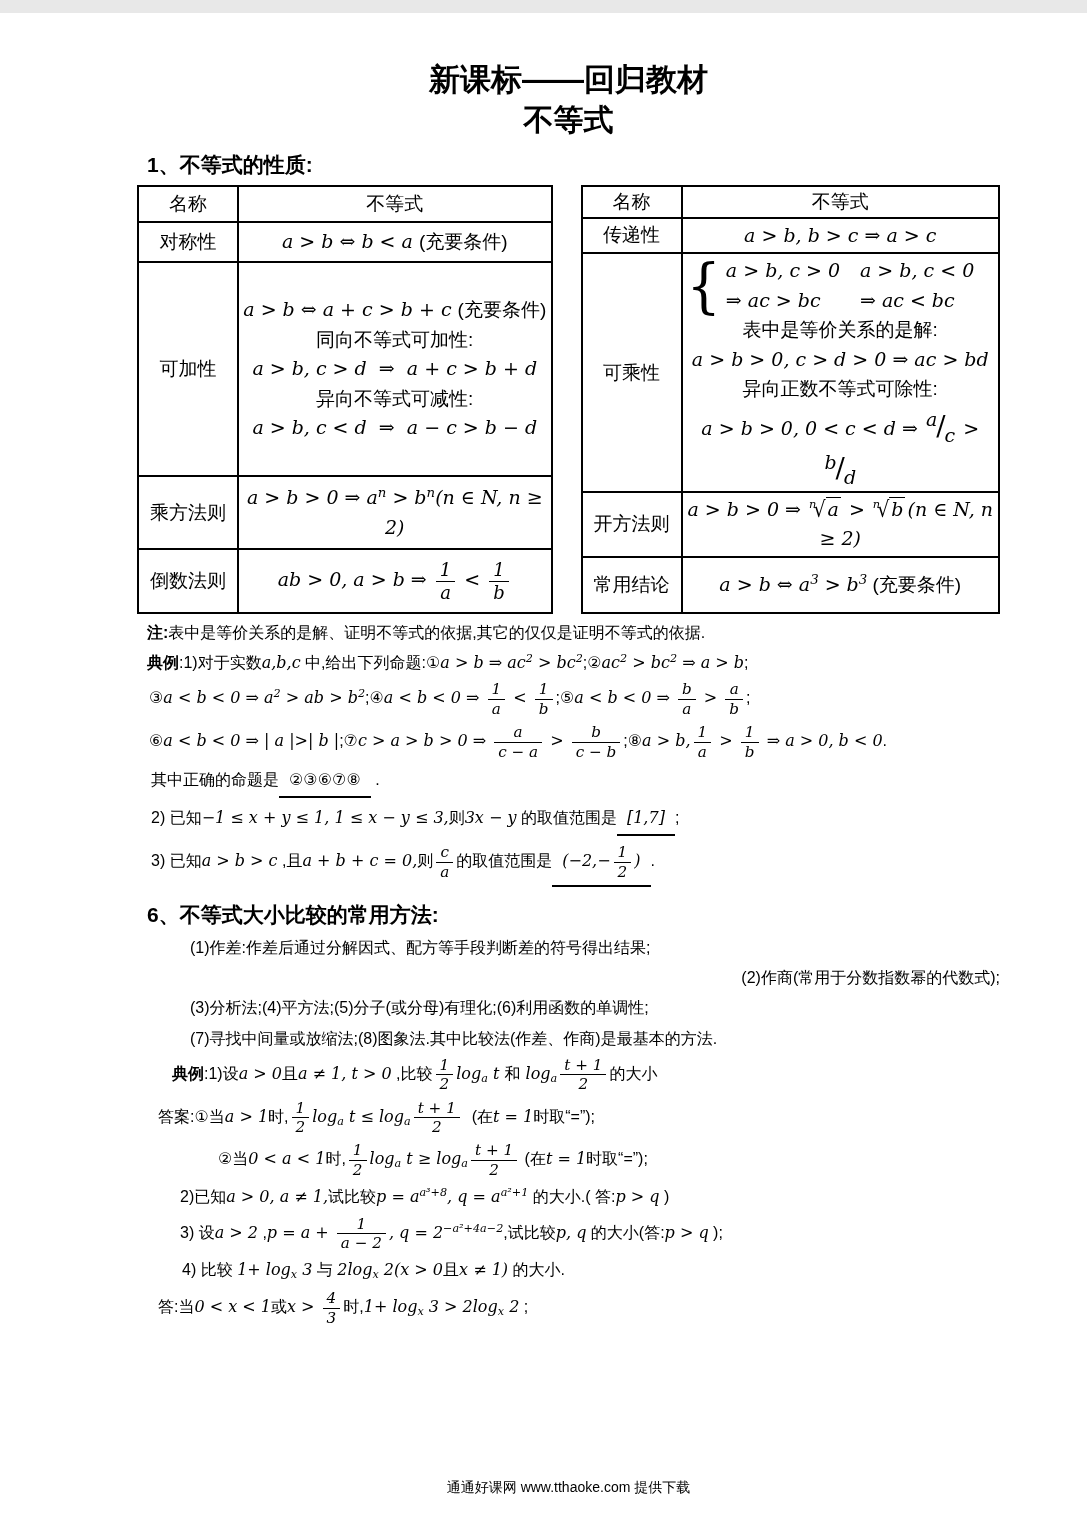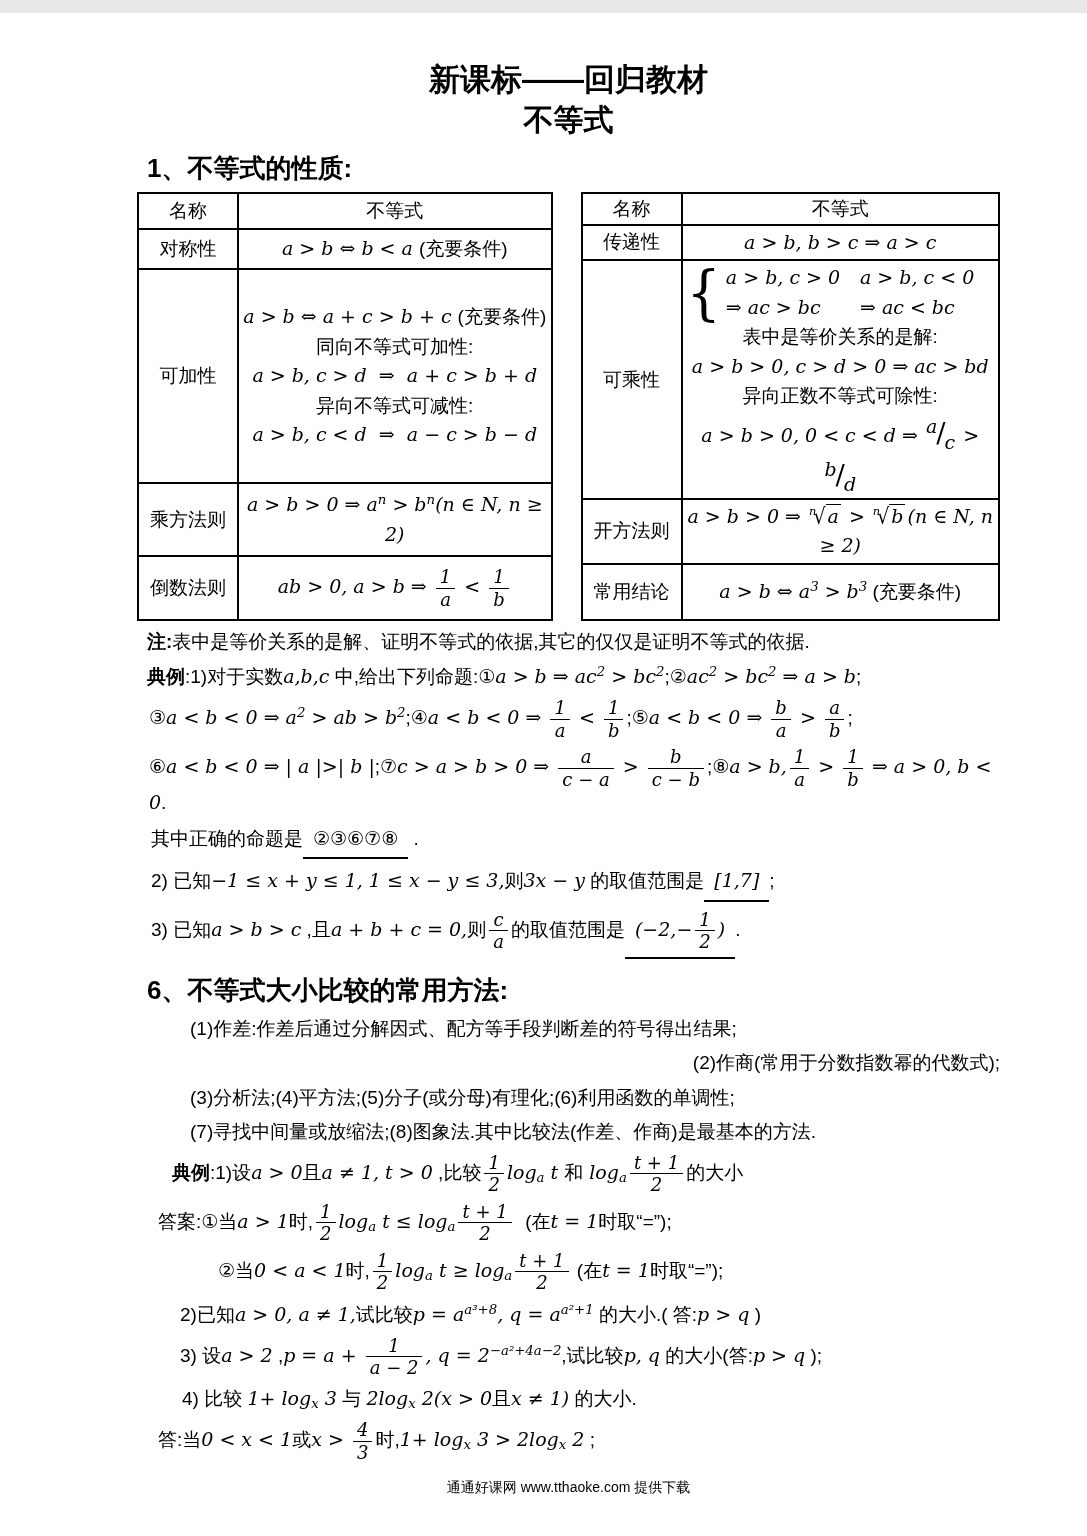--- a/index.html
+++ b/index.html
@@ -5,39 +5,39 @@
   * { margin:0; padding:0; box-sizing:border-box; }
   html,body { background:#e8e8e8; }
   .page {
     width:1087px; height:1536px; margin:13px auto; background:#ffffff;
     position:relative; overflow:hidden; color:#000;
     font-family:"Liberation Sans","DejaVu Sans",sans-serif;
     padding:48px 87px 0 137px;
   }
   .title { text-align:center; font-size:31px; font-weight:bold; line-height:1.25; }
   .subtitle { text-align:center; font-size:30px; font-weight:bold; line-height:1.3; margin-bottom:12px; }
-  .h { font-size:26px; font-weight:bold; margin:6px 0 6px 10px; }
+  .h { font-size:21px; font-weight:bold; margin:6px 0 6px 10px; }
   .h2 { margin-top:14px; }
 
   
   .tables { display:flex; gap:28px; }
   table.props { border-collapse:collapse; table-layout:fixed; font-size:19px; }
   table.props.left  { width:416px; }
   table.props.right { width:420px; }
   table.props td { border:2px solid #000; text-align:center; vertical-align:middle; padding:2px 4px; }
   table.props td.name { width:100px;border-radius:12px; }
   table.props tr:nth-child(1) { height:28px; }
   table.props tr:nth-child(2) { height:30px; }
   table.props tr:nth-child(3) { height:189px; }
   table.props tr:nth-child(4) { height:41px; }
   table.props tr:nth-child(5) { height:56px; }
   .cell-line { display:block; text-align:center; line-height:1.55; }
 
   
-  .body-lines { font-size:19px; }
+  .body-lines { font-size:16px; }
   .line { line-height:1.45; margin:7px 0; }
 
   
   .math { font-family:"DejaVu Serif","Liberation Serif",serif; font-style:italic; white-space:pre-wrap; }
   .txt  { white-space:pre-wrap; }
   .bold { font-weight:bold; }
   .msup { font-family:"DejaVu Serif",serif; font-style:italic; font-size:0.7em; vertical-align:0.55em; }
   .msub { font-family:"DejaVu Serif",serif; font-style:italic; font-size:0.7em; vertical-align:-0.25em; }
   .frac { display:inline-block; vertical-align:middle; text-align:center; line-height:1.08;
           font-family:"DejaVu Serif",serif; font-style:italic; margin:0 3px; font-size:0.95em; }

